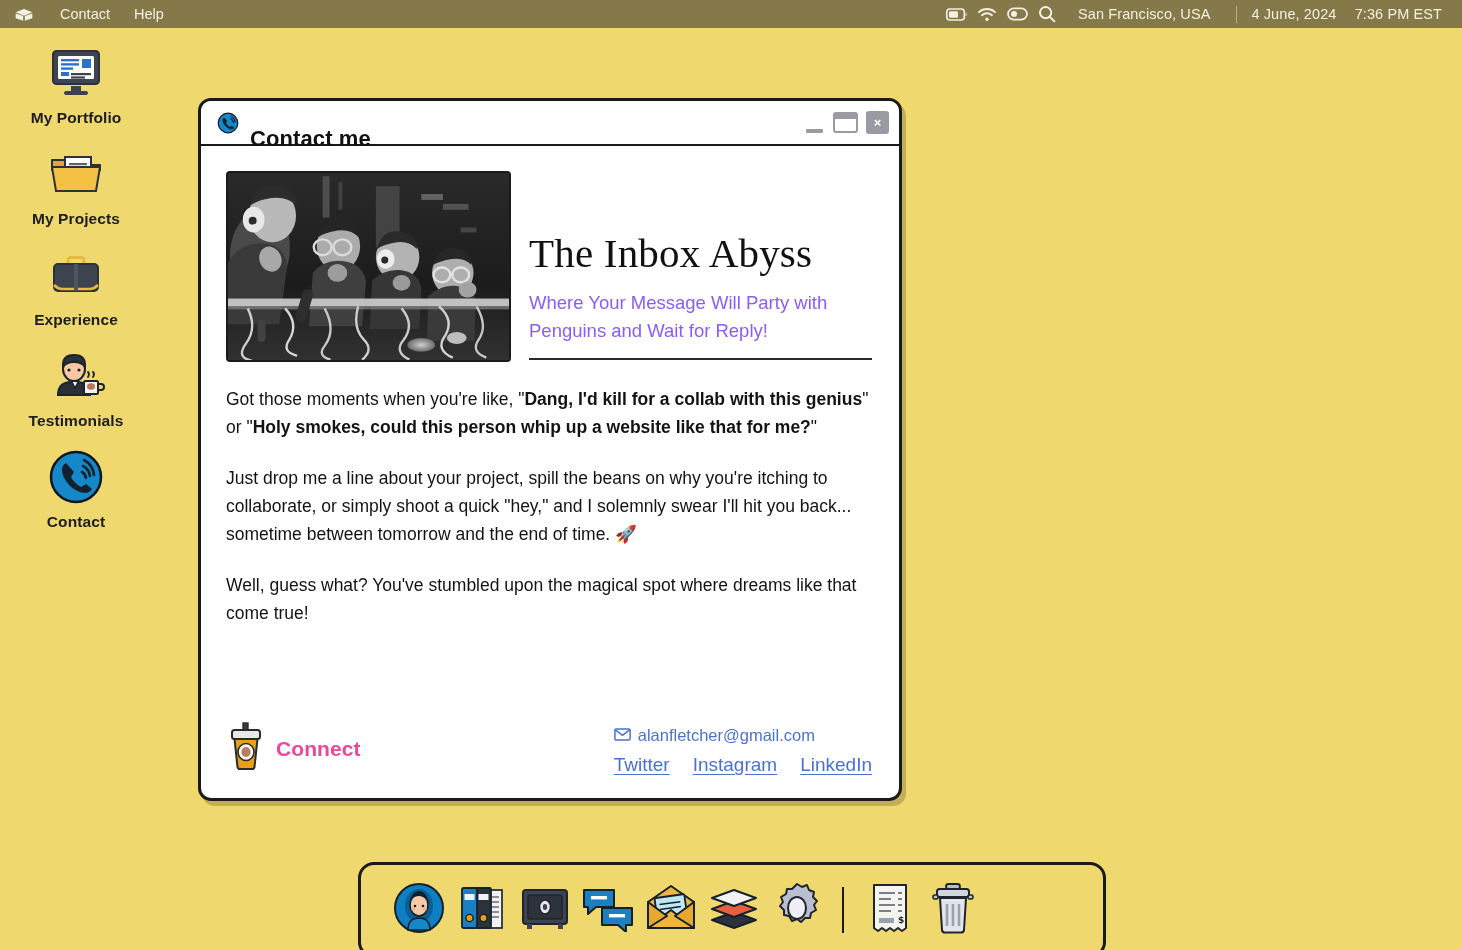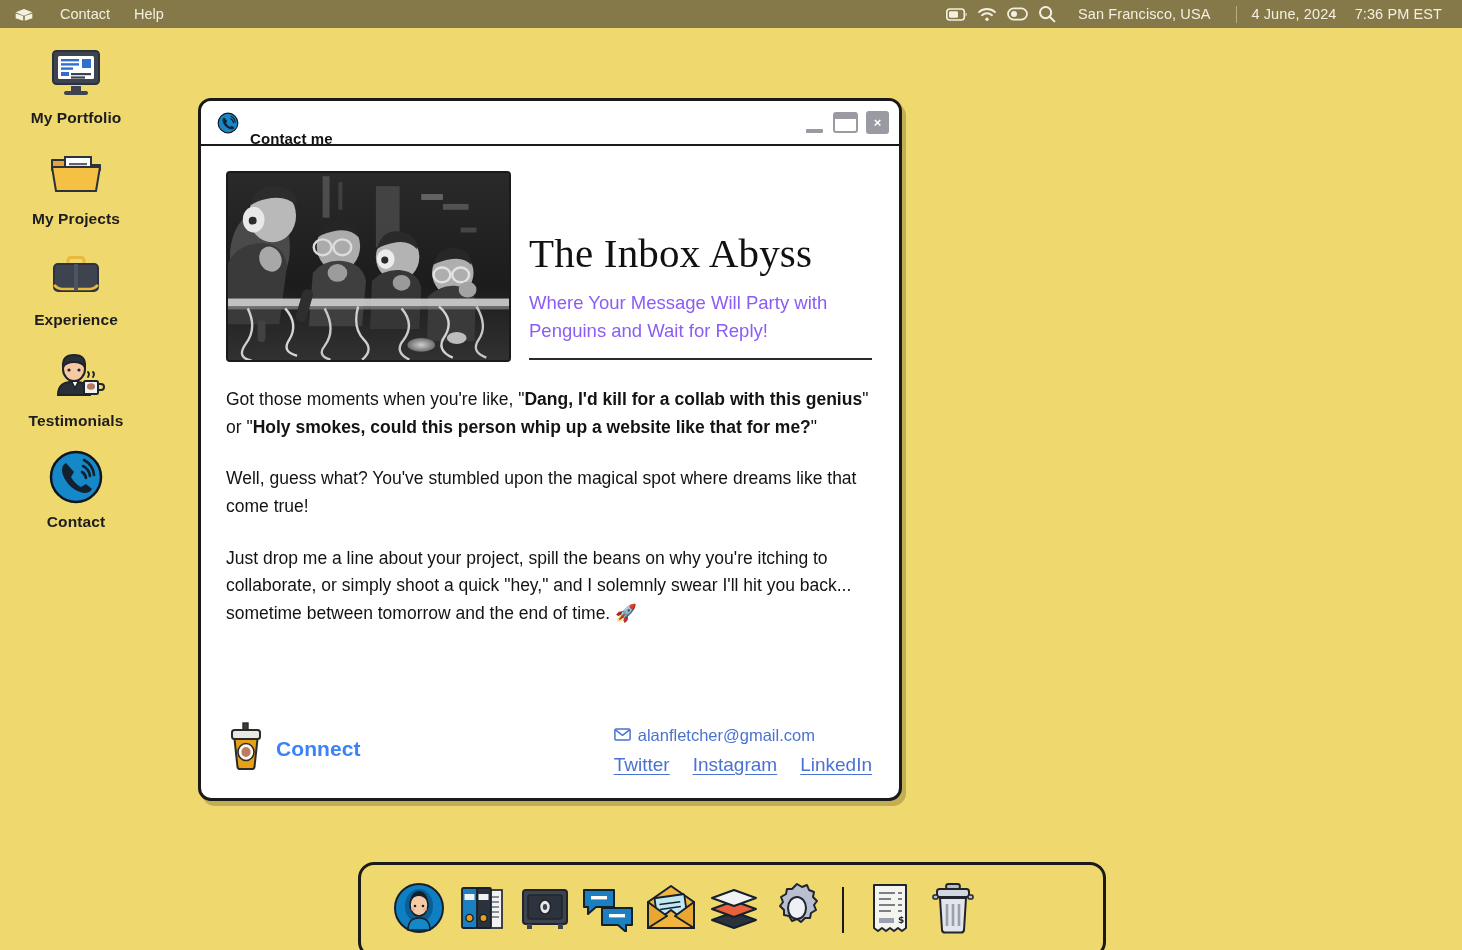--- a/index.html
+++ b/index.html
@@ -97,21 +97,21 @@
     height: 45px;
     min-height: 45px;
     background: #fff;
     border-bottom: 2px solid #1a1a1a;
     display: flex;
     align-items: center;
     padding: 0 10px 0 16px;
   }
   .tb-icon { width: 22px; height: 22px; margin-right: 11px; flex: 0 0 auto; }
   .tb-title {
-    font-size: 15px; font-weight: 700; color: #111; letter-spacing: .1px; margin-top: 32px;
+    font-size: 22px; font-weight: 700; color: #111; letter-spacing: .1px; margin-top: 32px;
   }
   .tb-controls {
     margin-left: auto;
     display: flex; align-items: center; gap: 8px;
   }
   .tb-min {
     width: 22px; height: 20px;
     display: flex; align-items: flex-end; justify-content: center;
     cursor: pointer;
   }
@@ -203,21 +203,21 @@
     justify-content: space-between;
   }
   .connect {
     display: flex;
     align-items: center;
     gap: 10px;
   }
   .connect-label {
     font-size: 21px;
     font-weight: 700;
-    color: #3b82f6;
+    color: #ec4899;
     letter-spacing: .1px;
   }
   .contacts {
     display: flex;
     flex-direction: column;
     align-items: flex-start;
     gap: 9px;
   }
   .email-row {
     display: flex; align-items: center; gap: 7px;
@@ -488,22 +488,22 @@
       </div>
 
       <div class="hero-text">
         <div class="masthead">The Inbox Abyss</div>
         <div class="tagline">Where Your Message Will Party with Penguins and Wait for Reply!</div>
       </div>
     </div>
 
     <div class="copy" id="copy">
         <p><span>Got those moments when you're like, "</span><b>Dang, I'd kill for a collab with this genius</b><span>" or "</span><b>Holy smokes, could this person whip up a website like that for me?</b><span>"</span></p>
+        <p><span>Just drop me a line about your project, spill the beans on why you're itching to collaborate, or simply shoot a quick "hey," and I solemnly swear I'll hit you back... sometime between tomorrow and the end of time. 🚀</span></p>
         <p><span>Well, guess what? You've stumbled upon the magical spot where dreams like that come true!</span></p>
-        <p><span>Just drop me a line about your project, spill the beans on why you're itching to collaborate, or simply shoot a quick "hey," and I solemnly swear I'll hit you back... sometime between tomorrow and the end of time. 🚀</span></p>
       </div>
 
     <div class="footer">
       <div class="connect">
         <span>
           <svg width="40" height="50" viewBox="0 0 40 50">
             <rect x="17" y="1" width="5" height="9" fill="#3b3b3b" stroke="#2a2a2a" stroke-width="1.4"></rect>
             <rect x="6" y="8" width="28" height="9" rx="2.5" fill="#e9e9e4" stroke="#2a2a2a" stroke-width="2"></rect>
             <path d="M8.5 17 h23 l-3 28 a2.5 2.5 0 0 1 -2.5 2 H14 a2.5 2.5 0 0 1 -2.5 -2z" fill="#e8a117" stroke="#2a2a2a" stroke-width="2"></path>
             <ellipse cx="20" cy="30" rx="8" ry="8.5" fill="#fdfaf2" stroke="#2a2a2a" stroke-width="1.6"></ellipse>

